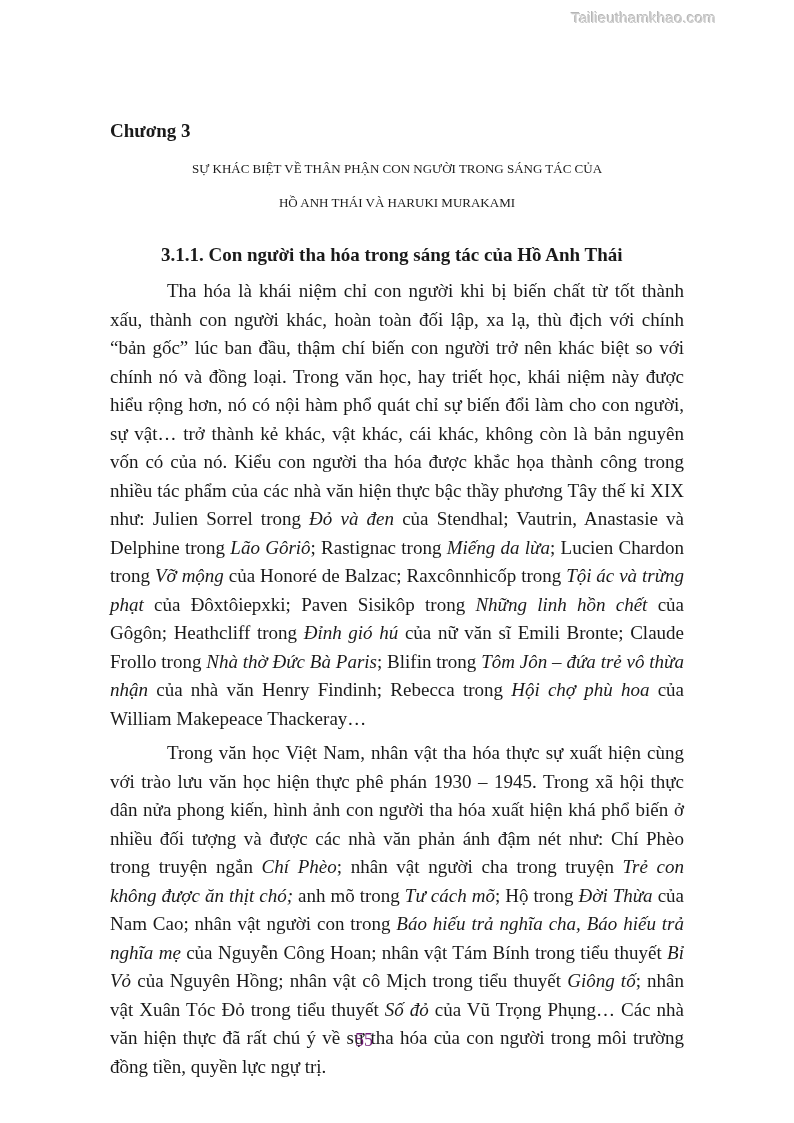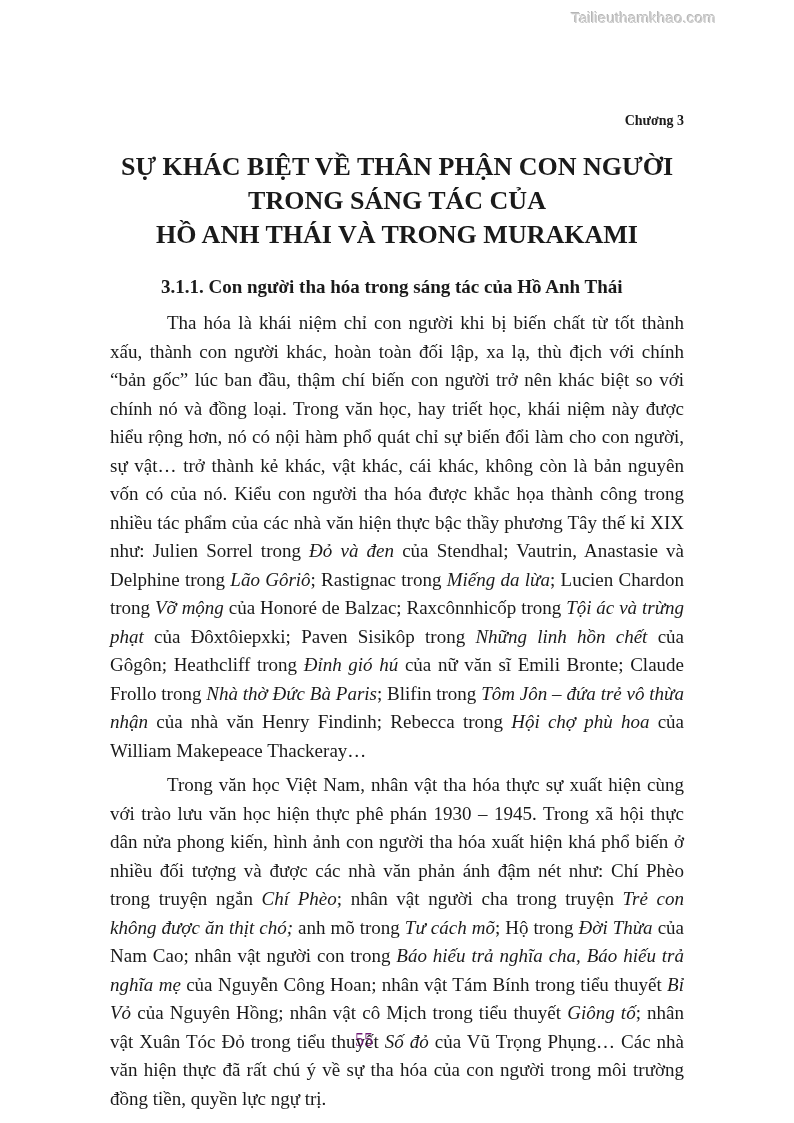--- a/index.html
+++ b/index.html
@@ -26,31 +26,32 @@
     text-shadow: 1px 1px 0 #ffffff, -1px -1px 0 #b5b5b5;
     letter-spacing: 0.2px;
   }
   .content {
     position: absolute;
     top: 108px;
     left: 110px;
     width: 574px;
   }
   .chapter-label {
-    text-align: right;
+    text-align: left;
     font-weight: bold;
-    font-size: 14px;
+    font-size: 19px;
     line-height: 26px;
+    margin-top: 10px;
   }
   .chapter-title {
     text-align: center;
-    font-weight: bold;
-    font-size: 26px;
+    font-weight: normal;
+    font-size: 13px;
     line-height: 34px;
-    margin-top: 16px;
+    margin-top: 8px;
   }
   .heading {
     font-weight: bold;
     font-size: 19px;
     line-height: 24px;
     margin-top: 0;
     margin-bottom: 0;
     padding-left: 51px;
   }
   .heading-1 { margin-top: 23px; }
@@ -80,21 +81,21 @@
 <div class="page">
 
   <div class="watermark">Tailieuthamkhao.com</div>
 
   <div class="content">
 
     <div class="chapter-label">Chương 3</div>
 
     <div class="chapter-title">
       <div>SỰ KHÁC BIỆT VỀ THÂN PHẬN CON NGƯỜI TRONG SÁNG TÁC CỦA</div>
-      <div>HỒ ANH THÁI VÀ TRONG MURAKAMI</div>
+      <div>HỒ ANH THÁI VÀ HARUKI MURAKAMI</div>
     </div>
 
 
     <div class="heading heading-2">3.1.1. Con người tha hóa trong sáng tác của Hồ Anh Thái</div>
 
     <div class="body-paragraphs" id="paragraphs">
         <p class="para"><span>Tha hóa là khái niệm chỉ con người khi bị biến chất từ tốt thành xấu, thành con người khác, hoàn toàn đối lập, xa lạ, thù địch với chính “bản gốc” lúc ban đầu, thậm chí biến con người trở nên khác biệt so với chính nó và đồng loại. Trong văn học, hay triết học, khái niệm này được hiểu rộng hơn, nó có nội hàm phổ quát chỉ sự biến đổi làm cho con người, sự vật… trở thành kẻ khác, vật khác, cái khác, không còn là bản nguyên vốn có của nó.  Kiểu con người tha hóa được khắc họa thành công trong nhiều tác phẩm của các nhà văn hiện thực bậc thầy phương Tây thế kỉ XIX như: Julien Sorrel trong </span><span class="it">Đỏ và đen</span><span> của Stendhal; Vautrin, Anastasie và Delphine trong </span><span class="it">Lão Gôriô</span><span>; Rastignac trong </span><span class="it">Miếng da lừa</span><span>; Lucien Chardon trong </span><span class="it">Vỡ mộng</span><span> của Honoré de Balzac; Raxcônnhicốp trong </span><span class="it">Tội ác và trừng phạt</span><span> của Đôxtôiepxki; Paven Sisikôp trong </span><span class="it">Những linh hồn chết</span><span> của Gôgôn; Heathcliff trong </span><span class="it">Đỉnh gió hú</span><span> của nữ văn sĩ Emili Bronte; Claude Frollo trong </span><span class="it">Nhà thờ Đức Bà Paris</span><span>; Blifin trong </span><span class="it">Tôm Jôn – đứa trẻ vô thừa nhận</span><span> của nhà văn Henry Findinh; Rebecca trong </span><span class="it">Hội chợ phù hoa</span><span> của William Makepeace Thackeray…</span></p>
         <p class="para"><span>Trong văn học Việt Nam, nhân vật tha hóa thực sự xuất hiện cùng với trào lưu văn học hiện thực phê phán 1930 – 1945. Trong xã hội thực dân nửa phong kiến, hình ảnh con người tha hóa xuất hiện khá phổ biến ở nhiều đối tượng và được các nhà văn phản ánh đậm nét như: Chí Phèo trong truyện ngắn </span><span class="it">Chí Phèo</span><span>; nhân vật người cha trong truyện </span><span class="it">Trẻ con không được ăn thịt chó;</span><span> anh mõ trong </span><span class="it">Tư cách mõ</span><span>; Hộ trong </span><span class="it">Đời Thừa</span><span> của Nam Cao; nhân vật người con trong </span><span class="it">Báo hiếu trả nghĩa cha, Báo hiếu trả nghĩa mẹ</span><span> của Nguyễn Công Hoan; nhân vật Tám Bính trong tiểu thuyết </span><span class="it">Bỉ Vỏ</span><span> của Nguyên Hồng; nhân vật cô Mịch trong  tiểu thuyết </span><span class="it">Giông tố</span><span>; nhân vật Xuân Tóc Đỏ trong tiểu thuyết </span><span class="it">Số đỏ</span><span> của Vũ Trọng Phụng… Các nhà văn hiện thực đã rất chú ý về sự tha hóa của con người trong môi trường đồng tiền, quyền lực ngự trị.</span></p>
       </div>
 

